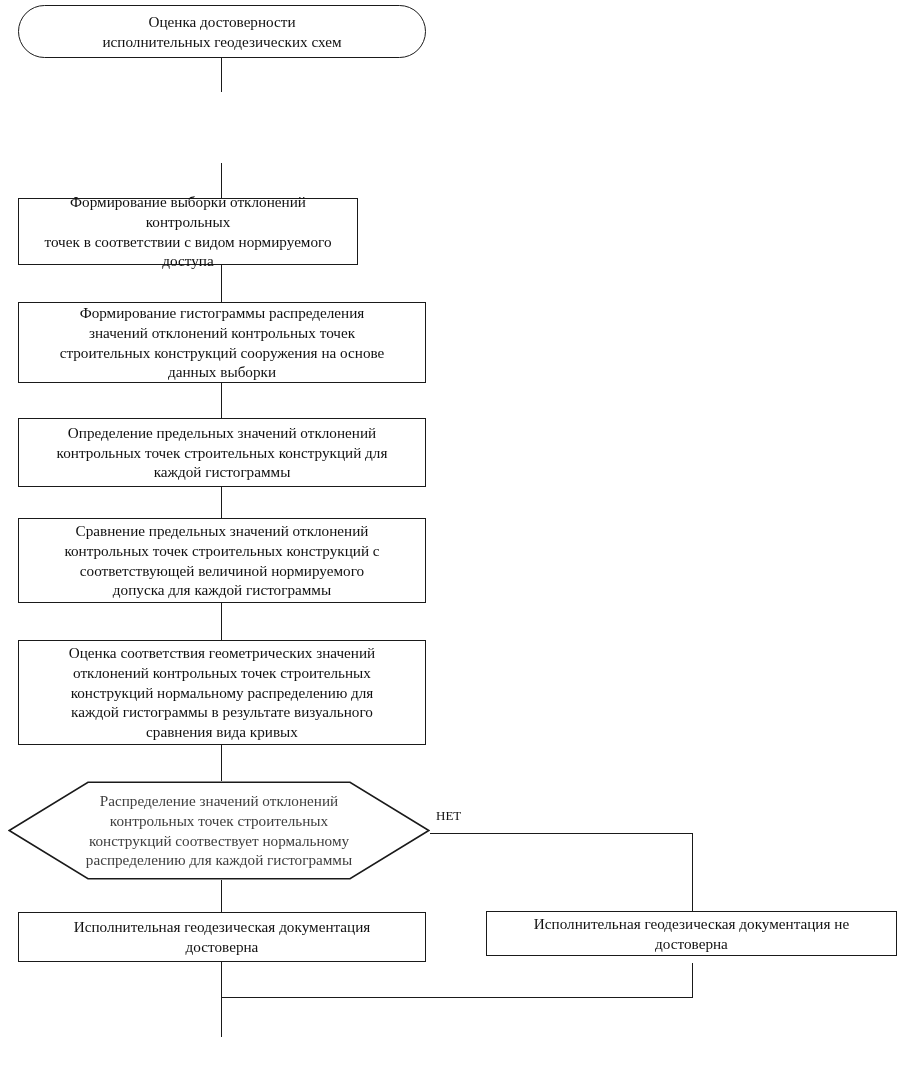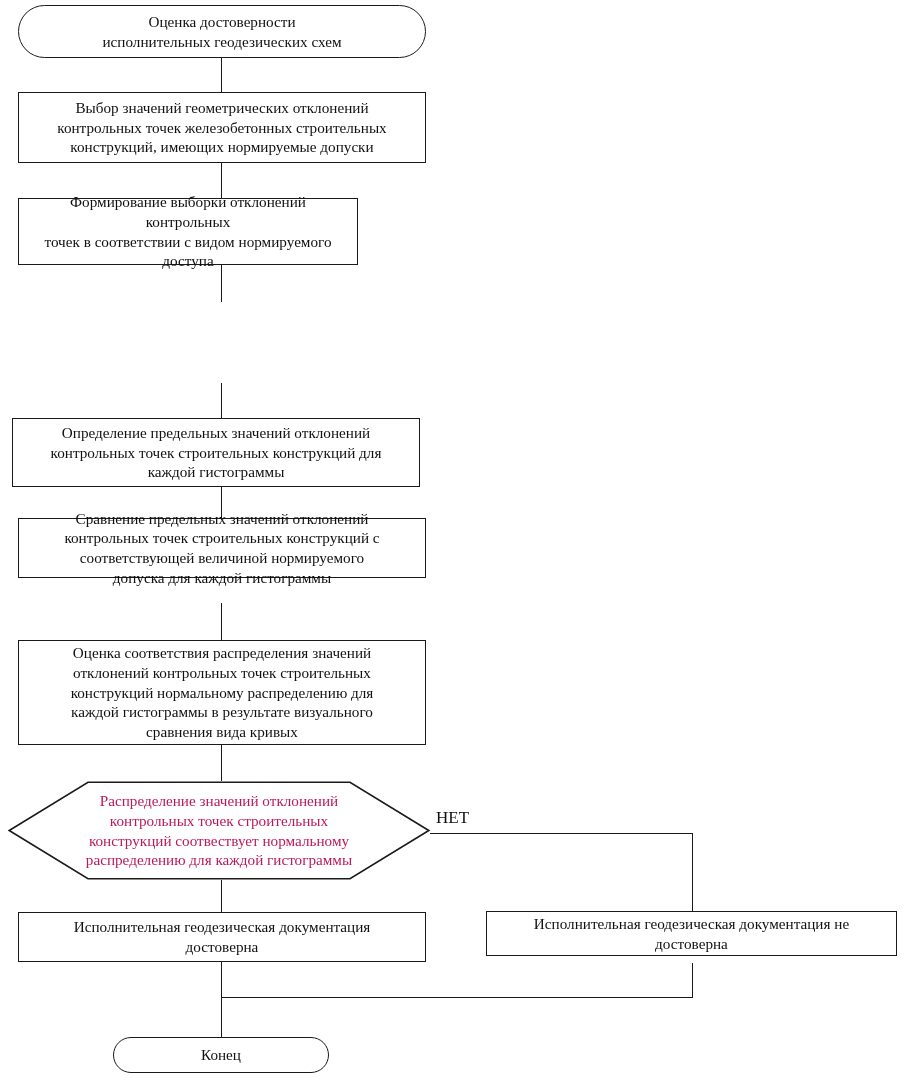--- a/index.html
+++ b/index.html
@@ -73,26 +73,26 @@
     top: 0;
     width: 100%;
     height: 100%;
     display: flex;
     align-items: center;
     justify-content: center;
     text-align: center;
     white-space: pre-line;
     line-height: 1.30;
     font-size: 15.2px;
-    color: #be185d;
+    color: #404040;
   }
   
   .edge-label {
     position: absolute;
-    font-size: 17px;
+    font-size: 13px;
     color: #101010;
     background: transparent;
     white-space: nowrap;
   }
 </style>
 </head>
 <body>
 
 <div id="canvas">
 
@@ -124,48 +124,49 @@
 
       <line x1="221.5" y1="962" x2="221.5" y2="1037"></line>
     </g>
   </svg>
 
   <div class="node term" style="left:18px; top:5px; width:408px; height:53px;">
     <span class="txt">Оценка достоверности
 исполнительных геодезических схем</span>
   </div>
 
-  <div class="node proc" style="left:18px; top:92px; width:408px; height:71px;">
-    <span class="txt">Выбор значений геометрических отклонений
-контрольных точек железобетонных строительных
-конструкций, имеющих нормируемые допуски</span>
-  </div>
 
   <div class="node proc" style="left:18px; top:198px; width:340px; height:67px;">
     <span class="txt">Формирование выборки отклонений контрольных
 точек в соответствии с видом нормируемого
 доступа</span>
   </div>
 
+  <div class="node proc" style="left:18px; top:302px; width:408px; height:81px;">
+    <span class="txt">Формирование гистограммы распределения
+значений отклонений контрольных точек
+строительных конструкций сооружения на основе
+данных выборки</span>
+  </div>
 
-  <div class="node proc" style="left:12px; top:418px; width:408px; height:69px;">
+  <div class="node proc" style="left:18px; top:418px; width:408px; height:69px;">
     <span class="txt">Определение предельных значений отклонений
 контрольных точек строительных конструкций для
 каждой гистограммы</span>
   </div>
 
-  <div class="node proc" style="left:18px; top:518px; width:408px; height:60px;">
+  <div class="node proc" style="left:18px; top:518px; width:408px; height:85px;">
     <span class="txt">Сравнение предельных значений отклонений
 контрольных точек строительных конструкций  с
 соответствующей величиной нормируемого
 допуска для каждой гистограммы</span>
   </div>
 
   <div class="node proc" style="left:18px; top:640px; width:408px; height:105px;">
-    <span class="txt">Оценка соответствия распределения значений
+    <span class="txt">Оценка соответствия геометрических значений
 отклонений контрольных точек строительных
 конструкций нормальному распределению для
 каждой гистограммы в результате визуального
 сравнения вида кривых</span>
   </div>
 
   <div class="decision" style="left:8px; top:781px; width:422px; height:99px;">
     <svg width="422" height="99" viewBox="0 0 422 99">
       <polygon points="80,1.2 342,1.2 420.8,49.5 342,97.8 80,97.8 1.2,49.5" fill="#ffffff" stroke="#1a1a1a" stroke-width="1.6" stroke-linejoin="miter"></polygon>
     </svg>
@@ -182,17 +183,14 @@
   <div class="node proc" style="left:18px; top:912px; width:408px; height:50px;text-align:center;">
     <span class="txt">Исполнительная геодезическая документация
 достоверна</span>
   </div>
 
   <div class="node proc" style="left:486px; top:911px; width:411px; height:45px;">
     <span class="txt">Исполнительная геодезическая документация не
 достоверна</span>
   </div>
 
-  <div class="node term" style="left:113px; top:1037px; width:216px; height:36px;">
-    <span class="txt">Конец</span>
-  </div>
 
 </div>
 
 </body></html>

